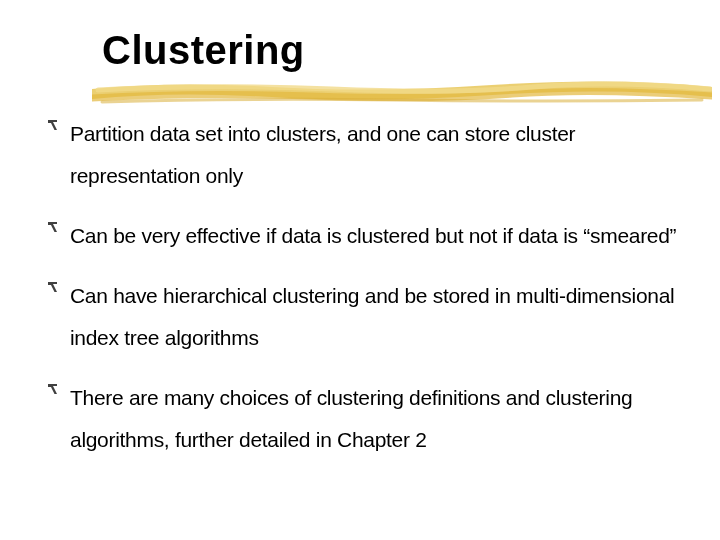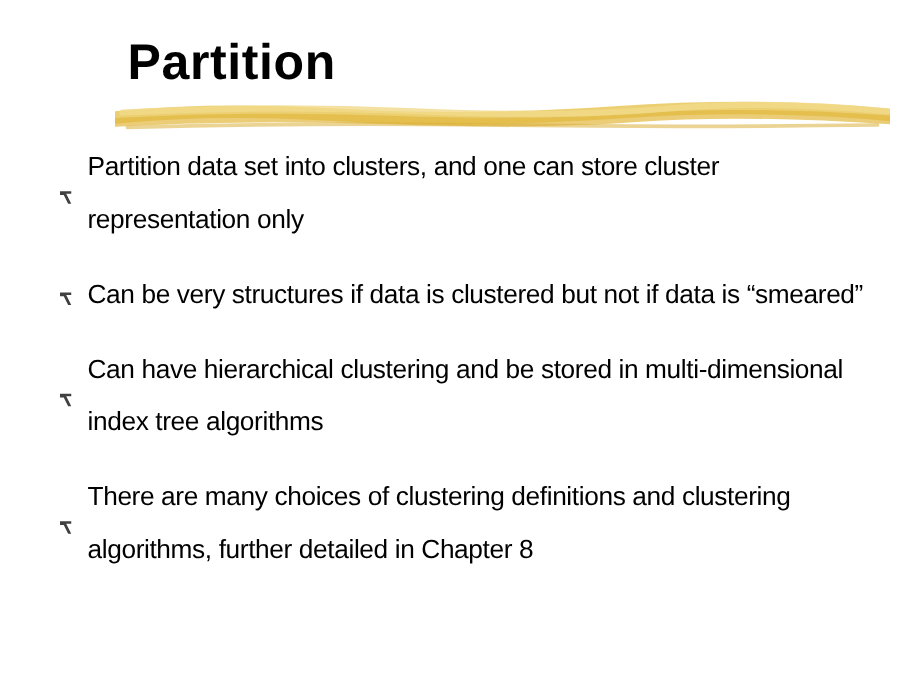--- a/index.html
+++ b/index.html
@@ -38,21 +38,21 @@
     height: 28px;
     z-index: 1;
     overflow: visible;
   }
   .brush-stroke svg { width: 100%; height: 100%; }
   .bullets {
     margin-left: 22px;
   }
   .bullet {
     display: flex;
-    align-items: center;
+    align-items: flex-start;
     margin-bottom: 18px;
   }
   .bullet-icon {
     width: 14px;
     flex: 0 0 14px;
     margin-right: 10px;
     margin-top: 6px;
     display: flex;
     align-items: center;
     justify-content: center;
@@ -65,21 +65,21 @@
     font-family: Verdana, Geneva, sans-serif;
     letter-spacing: -0.3px;
   }
 </style>
 </head>
 <body>
 
 <div class="slide">
 
   <div class="title-wrap">
-    <h1 class="title">Partition</h1>
+    <h1 class="title">Clustering</h1>
     <div class="brush-stroke">
       <svg viewBox="0 0 620 28" preserveAspectRatio="none">
         <g fill="none">
           <path d="M0 16 Q 80 8 180 14 T 400 12 T 620 14" stroke="#e8c758" stroke-width="10" stroke-linecap="round" opacity="0.85"></path>
           <path d="M0 20 Q 100 14 220 18 T 420 16 T 620 18" stroke="#e2b83f" stroke-width="7" stroke-linecap="round" opacity="0.7"></path>
           <path d="M6 12 Q 120 6 240 11 T 440 9 T 618 11" stroke="#f1d98a" stroke-width="5" stroke-linecap="round" opacity="0.8"></path>
           <path d="M10 24 Q 150 20 300 22 T 610 22" stroke="#d8ae3a" stroke-width="3" stroke-linecap="round" opacity="0.55"></path>
         </g>
       </svg>
     </div>
@@ -95,36 +95,36 @@
       </span>
       <span class="bullet-text">Partition data set into clusters, and one can store cluster representation only</span>
     </div>
 
     <div class="bullet">
       <span class="bullet-icon">
         <svg width="12" height="12" viewBox="0 0 12 12">
             <path d="M1 1 L10 1 L10 3 L6 3 L10 11 L7.5 11 L4 4 L1 4 Z" fill="#404040"></path>
           </svg>
       </span>
-      <span class="bullet-text">Can be very structures if data is clustered but not if data is “smeared”</span>
+      <span class="bullet-text">Can be very effective if data is clustered but not if data is “smeared”</span>
     </div>
 
     <div class="bullet">
       <span class="bullet-icon">
         <svg width="12" height="12" viewBox="0 0 12 12">
             <path d="M1 1 L10 1 L10 3 L6 3 L10 11 L7.5 11 L4 4 L1 4 Z" fill="#404040"></path>
           </svg>
       </span>
       <span class="bullet-text">Can have hierarchical clustering and be stored in multi-dimensional index tree algorithms</span>
     </div>
 
     <div class="bullet">
       <span class="bullet-icon">
         <svg width="12" height="12" viewBox="0 0 12 12">
             <path d="M1 1 L10 1 L10 3 L6 3 L10 11 L7.5 11 L4 4 L1 4 Z" fill="#404040"></path>
           </svg>
       </span>
-      <span class="bullet-text">There are many choices of clustering definitions and clustering algorithms, further detailed in Chapter 8</span>
+      <span class="bullet-text">There are many choices of clustering definitions and clustering algorithms, further detailed in Chapter 2</span>
     </div>
 
   </div>
 
 </div>
 
 </body></html>

